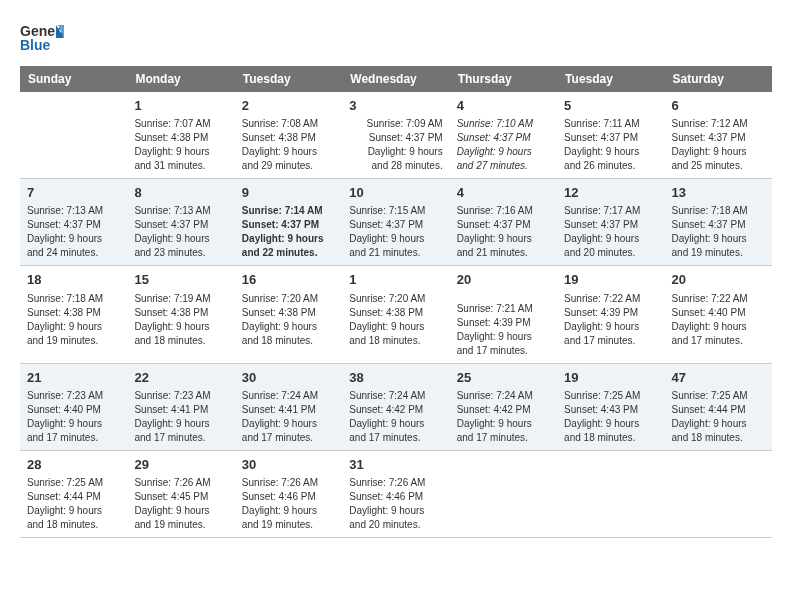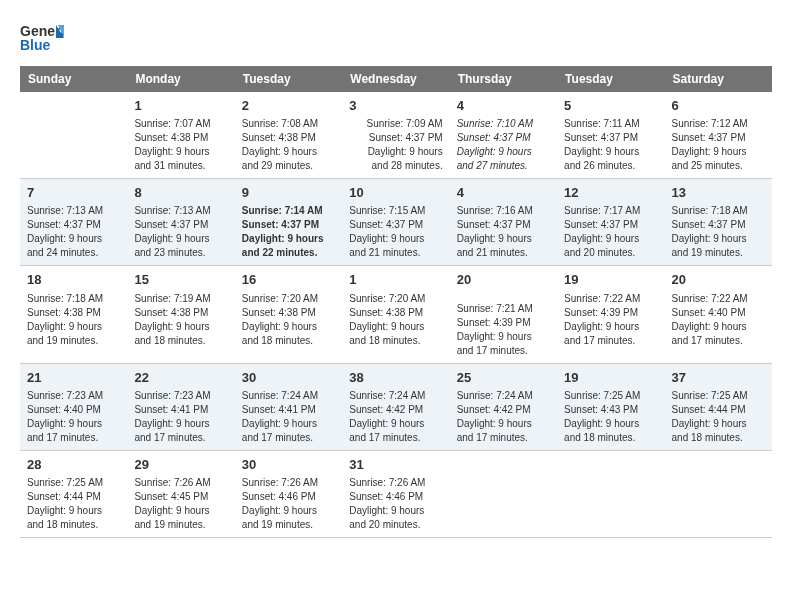--- a/index.html
+++ b/index.html
@@ -289,21 +289,21 @@
 and 17 minutes.</div>
         </td>
         <td>
           <div class="day-num">19</div>
           <div class="day-info" style="white-space: pre-line;">Sunrise: 7:25 AM
 Sunset: 4:43 PM
 Daylight: 9 hours
 and 18 minutes.</div>
         </td>
         <td>
-          <div class="day-num">37</div>
+          <div class="day-num">47</div>
           <div class="day-info" style="white-space: pre-line;">Sunrise: 7:25 AM
 Sunset: 4:44 PM
 Daylight: 9 hours
 and 18 minutes.</div>
         </td>
       </tr>
       <tr>
         <td>
           <div class="day-num">28</div>
           <div class="day-info" style="white-space: pre-line;">Sunrise: 7:25 AM

